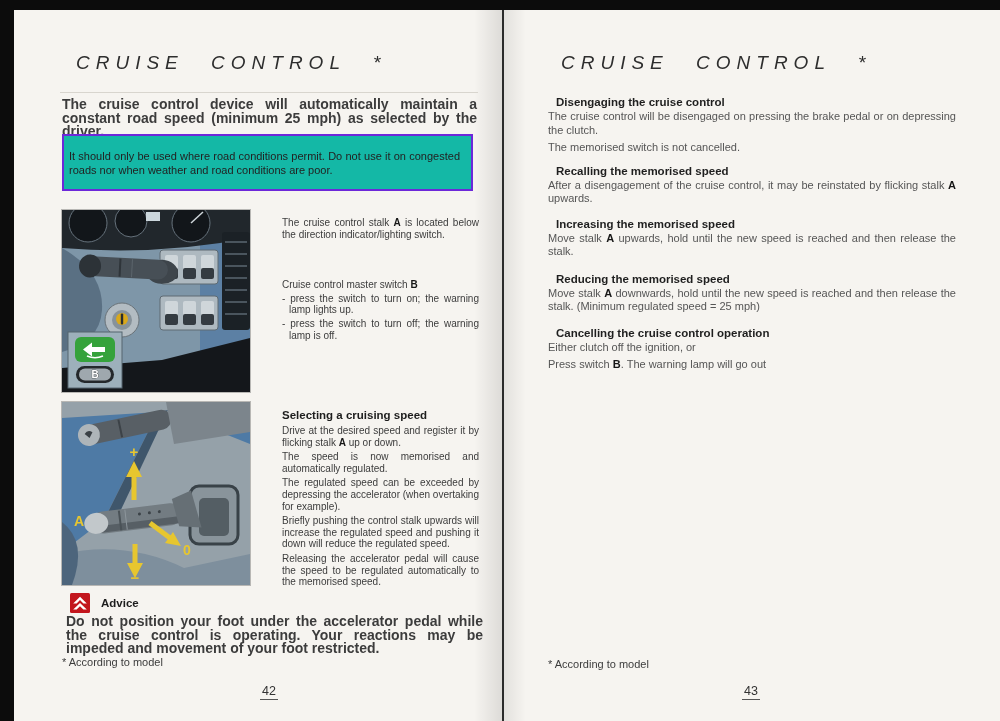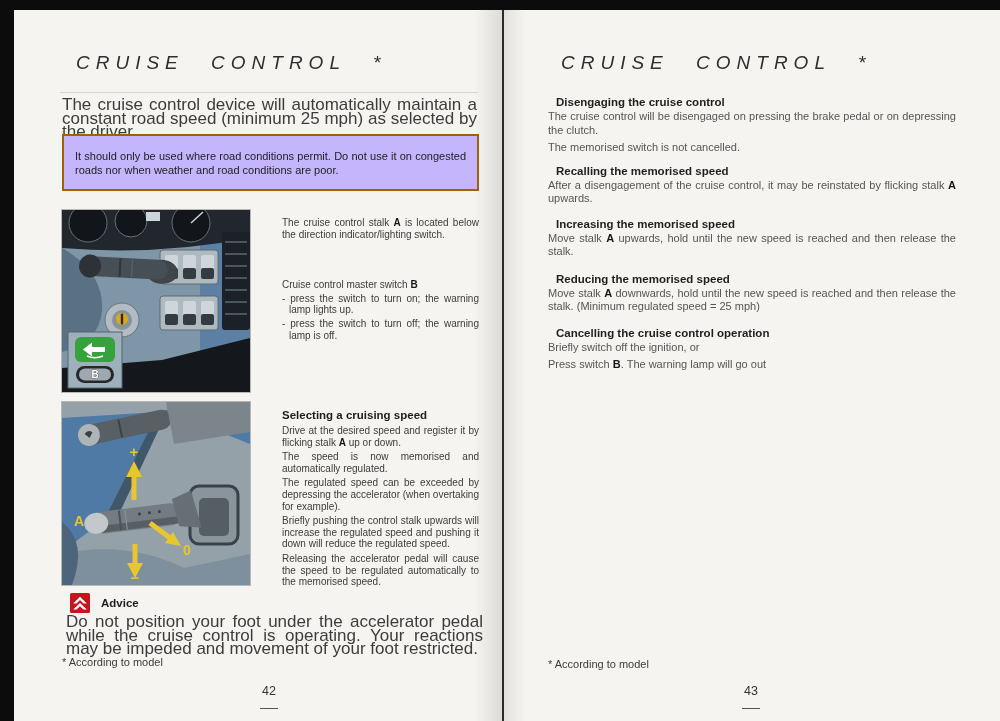--- a/index.html
+++ b/index.html
@@ -17,24 +17,24 @@
   .page-left{left:14px;width:474px;}
   .page-right{left:504px;width:496px;}
 
   .title{position:absolute;margin:16px;font-size:19px;font-weight:500;color:#2e2e2e;
     letter-spacing:6px;word-spacing:16px;text-align:left;white-space:nowrap;font-style:italic;}
   .page-left .title{left:46px;top:36px;width:418px;}
   .page-right .title{left:41px;top:36px;width:412px;}
   .title-rule{position:absolute;left:46px;top:92px;width:418px;height:1px;background:#d8d5ce;}
 
   p{margin:0;}
-  .body-txt{font-size:17px;line-height:13.5px;color:#3c3c3c;text-align:justify;}
+  .body-txt{font-size:14px;line-height:13.5px;color:#3c3c3c;text-align:justify;font-weight:bold;}
   .intro{position:absolute;left:48px;top:98px;width:415px;}
-  .warning-box{position:absolute;left:48px;top:134px;width:391px;border:2px solid #a16207;
-    background:#c4b5fd;padding:13px 11px 12px 11px;}
+  .warning-box{position:absolute;left:48px;top:134px;width:391px;border:2px solid #6d28d9;
+    background:#14b8a6;padding:13px 11px 12px 5px;}
   .warning-box p{font-size:11px;line-height:14px;color:#222;text-align:justify;}
 
   figure{margin:0;position:absolute;outline:1px solid rgba(0,0,0,0.25);}
   .photo1{left:48px;top:210px;width:188px;height:182px;}
   .photo2{left:48px;top:402px;width:188px;height:183px;}
   figure svg{display:block;}
 
   .col-txt{position:absolute;left:268px;width:197px;margin-top:11px;}
   .col-txt p{font-size:10px;line-height:11.6px;color:#3c3c3c;text-align:justify;margin:0 0 3px 0;}
   .col1{top:206px;}
@@ -47,21 +47,21 @@
   .advice-row{position:absolute;left:48px;top:593px;height:20px;display:flex;align-items:center;padding-left:8px;}
   .advice-icon{width:20px;height:20px;display:inline-block;}
   .advice-label{font-size:11.5px;font-weight:bold;color:#1d1d1d;margin-left:11px;}
   .advice-text{position:absolute;left:52px;top:615px;width:417px;}
   .footnote{position:absolute;font-size:11px;color:#3c3c3c;text-align:right;}
   .page-left .footnote{left:48px;top:656px;}
   .page-right .footnote{left:44px;top:658px;}
   .pagenum{position:absolute;width:418px;text-align:center;font-size:12.5px;color:#333;}
   .page-left .pagenum{left:46px;top:684px;}
   .page-right .pagenum{left:41px;top:684px;width:412px;}
-  .pagenum span{border-bottom:1px solid #555;padding:0 2px 10px 2px;}
+  .pagenum span{border-bottom:1px solid #555;padding:0 2px 1px 2px;}
 
   .rbody{position:absolute;left:44px;top:96px;width:408px;}
   .rsection h3{margin:0 0 2px 8px;font-size:11.5px;color:#1f1f1f;}
   .rsection p{font-size:11px;line-height:13.5px;color:#555;text-align:justify;margin:0 0 4px 0;}
   .rsection{margin-bottom:10px;}
   .rsection.s2{margin-bottom:12px;}
   .rsection.s3{margin-bottom:14px;}
   .rsection.s4{margin-bottom:13px;}
 </style>
 </head>
@@ -261,21 +261,21 @@
       <div class="rsection s3">
         <h3>Increasing the memorised speed</h3>
         <p>Move stalk <b>A</b> upwards, hold until the new speed is reached and then release the stalk.</p>
       </div>
       <div class="rsection s4">
         <h3>Reducing the memorised speed</h3>
         <p>Move stalk <b>A</b> downwards, hold until the new speed is reached and then release the stalk. (Minimum regulated speed = 25 mph)</p>
       </div>
       <div class="rsection s5">
         <h3>Cancelling the cruise control operation</h3>
-        <p>Briefly switch off the ignition, or</p>
+        <p>Either clutch off the ignition, or</p>
         <p>Press switch <b>B</b>. The warning lamp will go out</p>
       </div>
     </div>
 
     <p class="footnote">* According to model</p>
     <div class="pagenum">
       <span>43</span>
     </div>
   </section>
 </div>

